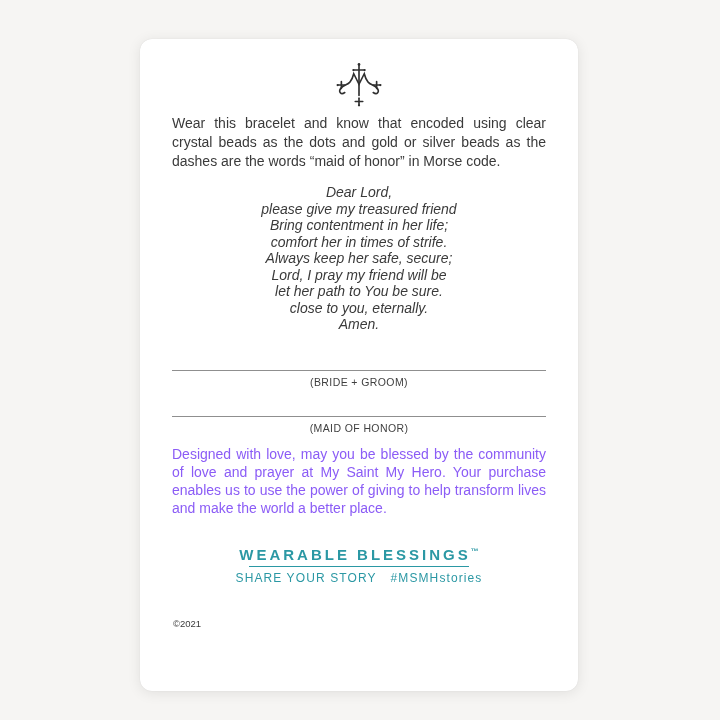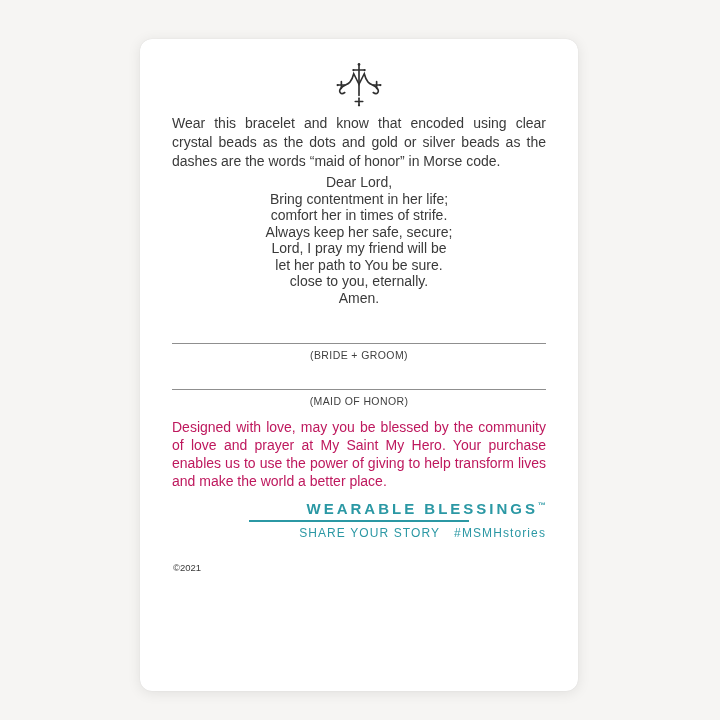--- a/index.html
+++ b/index.html
@@ -24,22 +24,23 @@
   .monogram-wrap { text-align: center; height: 50px; }
   .monogram-wrap svg { display: inline-block; }
   .intro {
     margin-top: 3px;
     font-size: 14px;
     line-height: 19px;
     text-align: justify;
     color: #3a3a3a;
   }
   .prayer {
-    margin-top: 3px;
+    margin-top: 13px;
     text-align: center;
+    font-style: italic;
     font-size: 14px;
     line-height: 16.5px;
     color: #3a3a3a;
   }
   .fields { margin-top: 37px; }
   .field .write-line {
     height: 0;
     border-bottom: 1px solid #8f8f8f;
   }
   .field .field-label {
@@ -50,23 +51,23 @@
     color: #3f3f3f;
     height: 14px;
   }
   .field.f2 { }
   .field.f3 { margin-top: 26px; }
   .closing {
     margin-top: 9px;
     font-size: 14px;
     line-height: 18px;
     text-align: justify;
-    color: #be185d;
+    color: #8b5cf6;
   }
-  .brand { margin-top: 10px; text-align: right; }
+  .brand { margin-top: 29px; text-align: center; }
   .wordmark {
     color: var(--accent);
     font-weight: bold;
     font-size: 15px;
     letter-spacing: 3px;
     white-space: nowrap;
   }
   .wordmark sup {
     font-size: 8px;
     letter-spacing: 0;
@@ -88,21 +89,21 @@
   }
   .tagline .gap { display: inline-block; width: 14px; }
   .footer {
     position: relative;
     margin-top: 19px;
     height: 16px;
     text-align: center;
   }
   .copyright {
     position: absolute;
-    left: 1px; top: 3px;
+    left: 1px; top: 14px;
     font-size: 9.5px;
     color: #3a3a3a;
   }
   .website {
     font-size: 12px;
     font-weight: 600;
     color: #333333;
     letter-spacing: 0.3px;
   }
 </style>
@@ -135,20 +136,21 @@
             <circle cx="32" cy="58" r="1.5"></circle>
           </g>
         </svg>
       </span>
     </div>
 
     <p class="intro">Wear this bracelet and know that encoded using clear crystal beads as the dots and gold or silver beads as the dashes are the words “maid of honor” in Morse code.</p>
 
     <div class="prayer">
       <div>Dear Lord,</div>
+      <div>please give my treasured friend</div>
       <div>Bring contentment in her life;</div>
       <div>comfort her in times of strife.</div>
       <div>Always keep her safe, secure;</div>
       <div>Lord, I pray my friend will be</div>
       <div>let her path to You be sure.</div>
       <div>close to you, eternally.</div>
       <div>Amen.</div>
     </div>
 
     <div class="fields">

